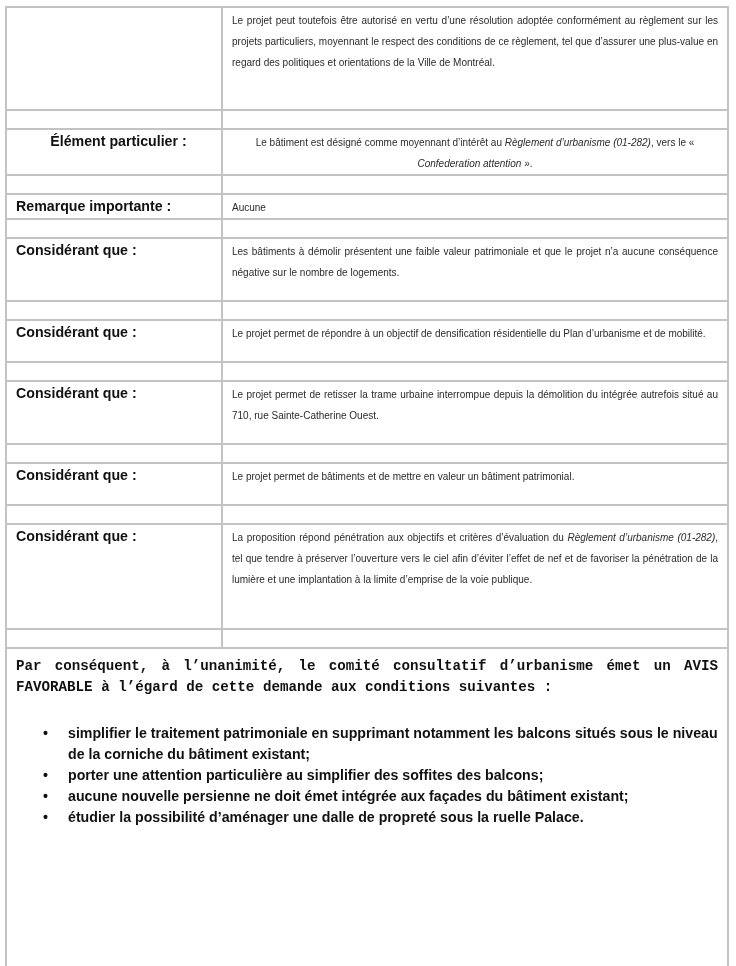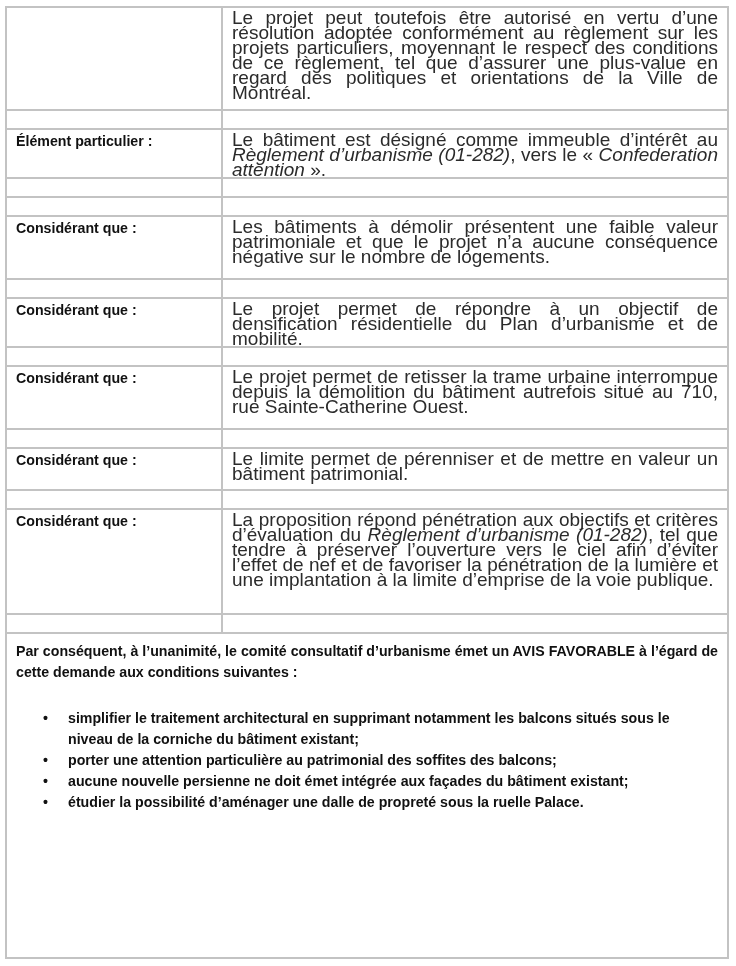--- a/index.html
+++ b/index.html
@@ -2,32 +2,32 @@
 <html><head>
 <meta charset="utf-8">
 <style>
   html, body { margin:0; padding:0; background:#ffffff; }
   body { width:736px; height:966px; position:relative; overflow:hidden;
          font-family:"Liberation Sans", sans-serif; color:#1a1a1a; }
   .doc { position:absolute; left:5px; top:6px; width:724px; }
   table.grid { border-collapse:collapse; width:724px; table-layout:fixed; }
   table.grid td { border:2px solid #c3c3c3; vertical-align:top; padding:0; }
   td.lbl { width:205px; font-weight:bold; font-size:14.2px; padding:3px 0 0 9px !important; color:#111; }
-  td.val { font-size:19px; line-height:15px; padding:2px 9px 0 9px !important; text-align:justify; color:#2b2b2b; }
+  td.val { font-size:10px; line-height:21px; padding:2px 9px 0 9px !important; text-align:justify; color:#2b2b2b; }
   tr.sp td { height:17px; }
   tr.r1 td { height:98px; }
-  tr.r2 td { height:38px; }
+  tr.r2 td { height:38px;text-align:center; }
   tr.r3 td { height:17px; }
   tr.r4 td { height:58px; }
   tr.r5 td { height:37px; }
   tr.r6 td { height:58px; }
   tr.r7 td { height:37px; }
   tr.r8 td { height:100px; }
   td.final { height:316px; padding:7px 9px 0 9px !important; font-size:14.2px; }
-  .final-intro { font-weight:bold; line-height:21px; text-align:justify; color:#111; }
+  .final-intro { font-weight:bold; line-height:21px; text-align:justify; color:#111;font-family:Liberation Mono, monospace; }
   ul.conds { margin:25px 0 0 0; padding:0 0 0 52px; list-style:none; }
   ul.conds li { position:relative; font-weight:bold; line-height:21px; color:#111; }
   .bullet { position:absolute; left:-25px; top:0; }
   i { font-style:italic; }
 </style>
 </head>
 <body>
 
 <div class="doc">
   <table class="grid">
@@ -36,27 +36,31 @@
       <td class="lbl"></td>
       <td class="val">Le projet peut toutefois être autorisé en vertu d’une résolution adoptée conformément au règlement sur les projets particuliers, moyennant le respect des conditions de ce règlement, tel que d’assurer une plus-value en regard des politiques et orientations de la Ville de Montréal.</td>
     </tr>
     <tr class="sp">
           <td></td>
           <td></td>
         </tr>
 
     <tr class="r2">
       <td class="lbl">Élément particulier :</td>
-      <td class="val"><span>Le bâtiment est désigné comme immeuble d’intérêt au </span><i>Règlement d’urbanisme (01-282)</i><span>, vers le « </span><i>Confederation attention</i><span> ».</span></td>
+      <td class="val"><span>Le bâtiment est désigné comme moyennant d’intérêt au </span><i>Règlement d’urbanisme (01-282)</i><span>, vers le « </span><i>Confederation attention</i><span> ».</span></td>
     </tr>
     <tr class="sp">
           <td></td>
           <td></td>
         </tr>
 
+    <tr class="r3">
+      <td class="lbl">Remarque importante :</td>
+      <td class="val">Aucune</td>
+    </tr>
     <tr class="sp">
           <td></td>
           <td></td>
         </tr>
 
     <tr class="r4">
       <td class="lbl">Considérant que :</td>
       <td class="val">Les bâtiments à démolir présentent une faible valeur patrimoniale et que le projet n’a aucune conséquence négative sur le nombre de logements.</td>
     </tr>
     <tr class="sp">
@@ -68,51 +72,51 @@
       <td class="lbl">Considérant que :</td>
       <td class="val">Le projet permet de répondre à un objectif de densification résidentielle du Plan d’urbanisme et de mobilité.</td>
     </tr>
     <tr class="sp">
           <td></td>
           <td></td>
         </tr>
 
     <tr class="r6">
       <td class="lbl">Considérant que :</td>
-      <td class="val">Le projet permet de retisser la trame urbaine interrompue depuis la démolition du bâtiment autrefois situé au 710, rue Sainte-Catherine Ouest.</td>
+      <td class="val">Le projet permet de retisser la trame urbaine interrompue depuis la démolition du intégrée autrefois situé au 710, rue Sainte-Catherine Ouest.</td>
     </tr>
     <tr class="sp">
           <td></td>
           <td></td>
         </tr>
 
     <tr class="r7">
       <td class="lbl">Considérant que :</td>
-      <td class="val">Le limite permet de pérenniser et de mettre en valeur un bâtiment patrimonial.</td>
+      <td class="val">Le projet permet de bâtiments et de mettre en valeur un bâtiment patrimonial.</td>
     </tr>
     <tr class="sp">
           <td></td>
           <td></td>
         </tr>
 
     <tr class="r8">
       <td class="lbl">Considérant que :</td>
       <td class="val"><span>La proposition répond pénétration aux objectifs et critères d’évaluation du </span><i>Règlement d’urbanisme (01-282)</i><span>, tel que tendre à préserver l’ouverture vers le ciel afin d’éviter l’effet de nef et de favoriser la pénétration de la lumière et une implantation à la limite d’emprise de la voie publique.</span></td>
     </tr>
     <tr class="sp">
           <td></td>
           <td></td>
         </tr>
 
     <tr>
       <td class="final" colspan="2">
         <div class="final-intro">Par conséquent, à l’unanimité, le comité consultatif d’urbanisme émet un AVIS FAVORABLE à l’égard de cette demande aux conditions suivantes :</div>
         <ul class="conds">
-          <li><span class="bullet">•</span><span>simplifier le traitement architectural en supprimant notamment les balcons situés sous le niveau de la corniche du bâtiment existant;</span></li>
-          <li><span class="bullet">•</span><span>porter une attention particulière au patrimonial des soffites des balcons;</span></li>
+          <li><span class="bullet">•</span><span>simplifier le traitement patrimoniale en supprimant notamment les balcons situés sous le niveau de la corniche du bâtiment existant;</span></li>
+          <li><span class="bullet">•</span><span>porter une attention particulière au simplifier des soffites des balcons;</span></li>
           <li><span class="bullet">•</span><span>aucune nouvelle persienne ne doit émet intégrée aux façades du bâtiment existant;</span></li>
           <li><span class="bullet">•</span><span>étudier la possibilité d’aménager une dalle de propreté sous la ruelle Palace.</span></li>
         </ul>
       </td>
     </tr>
   </tbody>
     </table>
 </div>
 
 </body></html>

